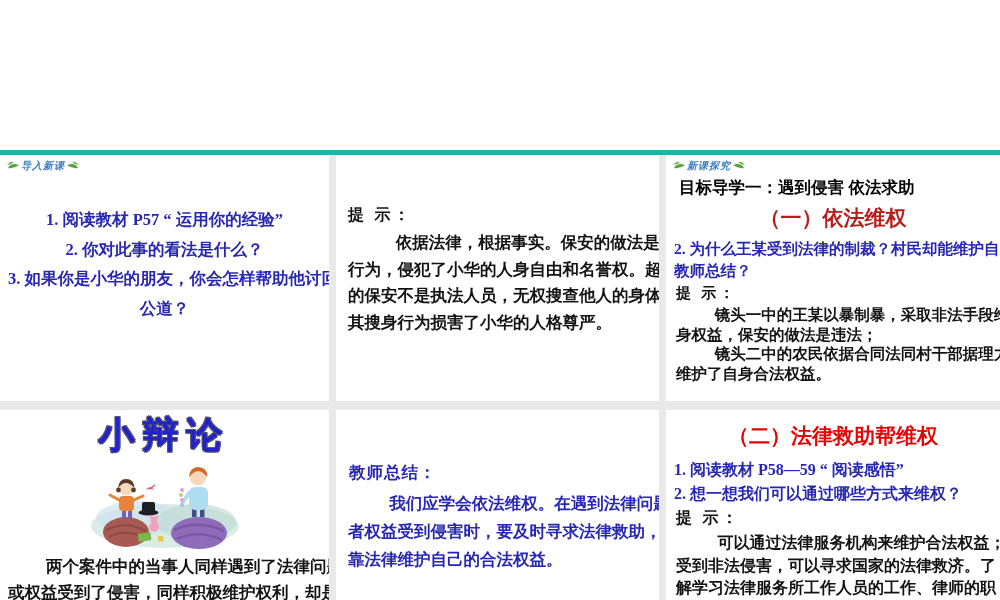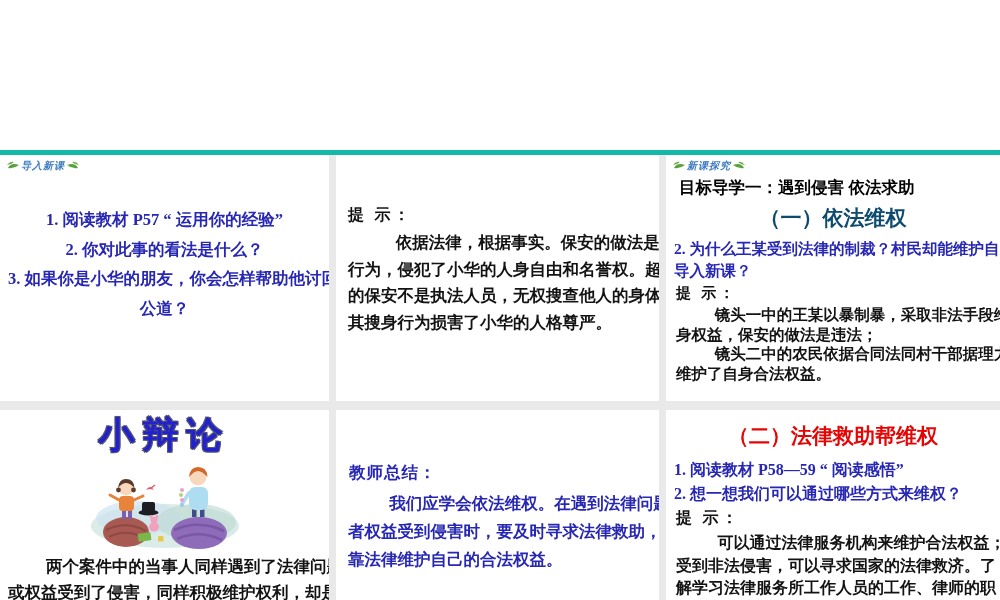--- a/index.html
+++ b/index.html
@@ -31,21 +31,21 @@
   
   .s1-content{margin:50px 8px 0 8px;font-size:16.5px;line-height:29.5px;font-weight:bold;color:#2727b3;text-align:center;}
   
   .s2-label{margin:50px 0 0 12px;}
   .s2-content{margin:4px 12px 0 12px;font-size:16.5px;line-height:26.5px;font-weight:bold;color:#131313;}
   .s2-content .indent{text-indent:2.9em;}
   
   .s3-goal{margin:22px 0 0 13px;font-family:"Liberation Sans", sans-serif;
     font-size:16.5px;font-weight:bold;color:#000000;}
   .s3-heading{margin-top:5px;text-align:center;font-family:"Liberation Sans", sans-serif;
-    font-size:21px;font-weight:bold;color:#0c4a6e;}
+    font-size:21px;font-weight:bold;color:#b91c1c;}
   .s3-questions{margin:6px 8px 0 8px;font-size:15.5px;line-height:22px;font-weight:bold;color:#2727b3;}
   .s3-label{margin:2px 0 0 10px;font-size:15px;}
   .s3-content{margin:2px 10px 0 10px;font-size:15.5px;line-height:19.5px;font-weight:bold;color:#131313;}
   .s3-content .indent{text-indent:2.5em;}
   
   .s4-title{
     margin-top:2px;text-align:center;font-family:"Liberation Sans", sans-serif;
     font-size:36px;line-height:46px;font-weight:bold;color:#2121cd;letter-spacing:8px;
     text-shadow:1px 1px 0 #55556e,-1px 1px 0 #55556e,1px -1px 0 #55556e,-1px -1px 0 #55556e;
   }
@@ -118,21 +118,21 @@
         <svg width="13" height="12" viewBox="0 0 13 12">
             <path d="M12 8 Q9 2 1 5 Q6 9 12 8Z" fill="#57a23e"></path>
             <path d="M13 5 Q10 1 6 2 Q9 5 13 5Z" fill="#6fae4c"></path>
           </svg>
       </span>
     </div>
     <div class="s3-goal">目标导学一：遇到侵害  依法求助</div>
     <div class="s3-heading">（一）依法维权</div>
     <div class="s3-questions">
       <div class="ln">2. 为什么王某受到法律的制裁？村民却能维护自己的</div>
-      <div class="ln">导入新课？</div>
+      <div class="ln">教师总结？</div>
     </div>
     <div class="hint-label s3-label">提 示：</div>
     <div class="s3-content">
       <div class="ln indent">镜头一中的王某以暴制暴，采取非法手段维护自</div>
       <div class="ln">身权益，保安的做法是违法；</div>
       <div class="ln indent">镜头二中的农民依据合同法同村干部据理力争，</div>
       <div class="ln">维护了自身合法权益。</div>
     </div>
   </div>
 

